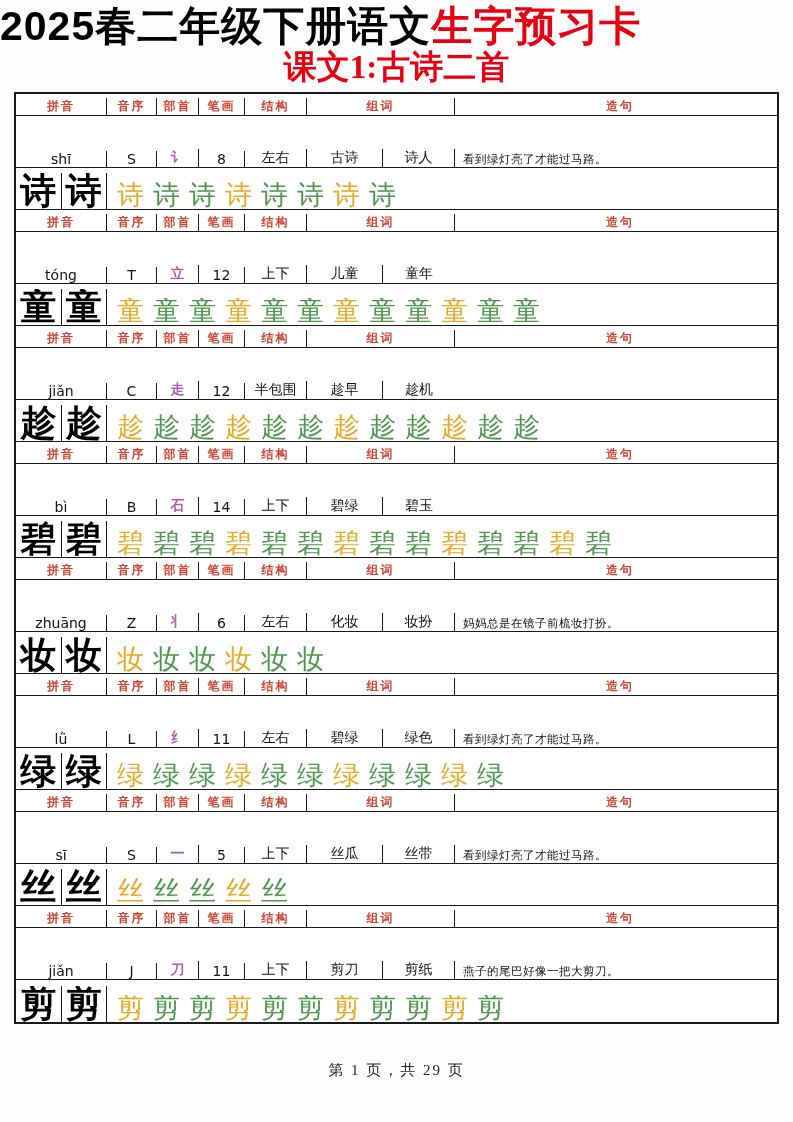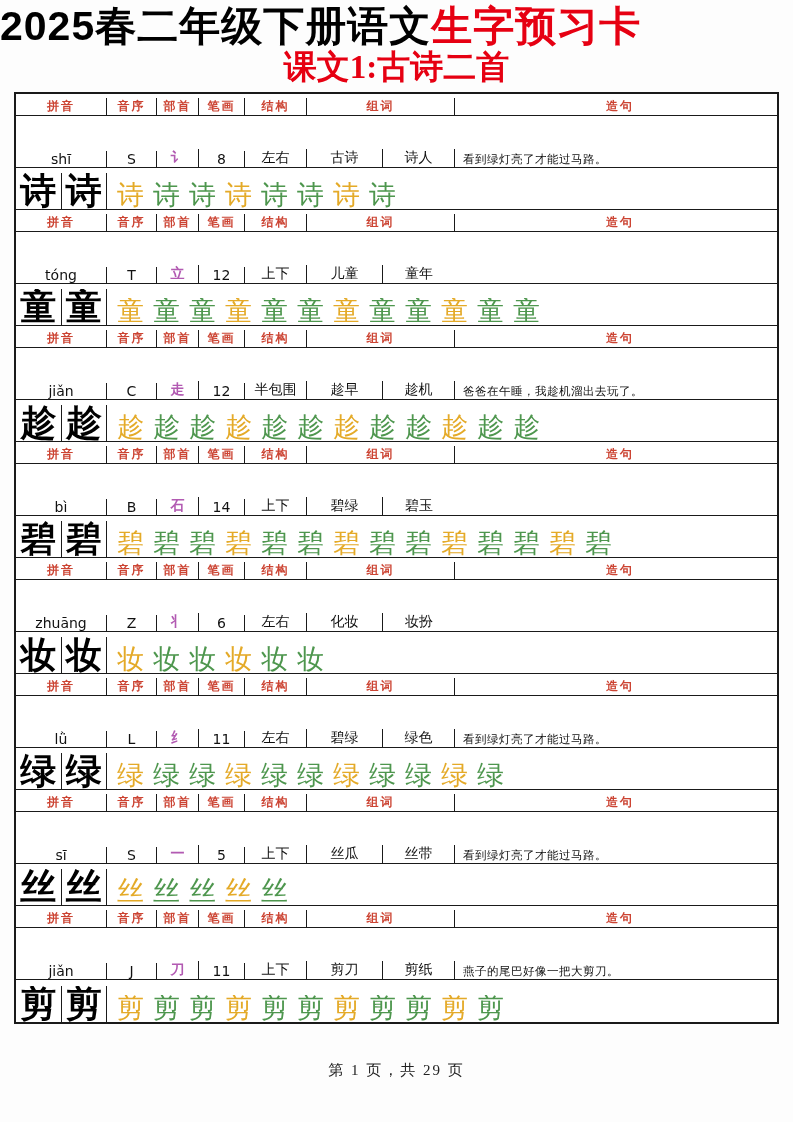--- a/index.html
+++ b/index.html
@@ -206,21 +206,20 @@
       <div class="cell w-zaoju" style="justify-content:center;">造句</div>
     </div>
     <div class="row data-row">
       <div class="cell w-pinyin pinyin-cell">jiǎn</div>
       <div class="cell w-yinxu yinxu-cell">C</div>
       <div class="cell w-bushou bushou-cell">走</div>
       <div class="cell w-bihua bihua-cell">12</div>
       <div class="cell w-jiegou">半包围</div>
       <div class="cell w-zuci">趁早</div>
       <div class="cell w-zuci2">趁机</div>
-      <div class="cell w-zaoju zaoju-cell">爸爸在午睡，我趁机溜出去玩了。</div>
     </div>
     <div class="row char-row">
       <div class="cell bigchar-cell">趁</div>
       <div class="cell bigchar-cell">趁</div>
       <div class="cell strokes-cell">
             <span style="color: rgb(226, 163, 22);">趁</span>
             <span style="color: rgb(63, 142, 63);">趁</span>
             <span style="color: rgb(63, 142, 63);">趁</span>
             <span style="color: rgb(226, 163, 22);">趁</span>
             <span style="color: rgb(63, 142, 63);">趁</span>
@@ -287,20 +286,21 @@
       <div class="cell w-zaoju" style="justify-content:center;">造句</div>
     </div>
     <div class="row data-row">
       <div class="cell w-pinyin pinyin-cell">zhuāng</div>
       <div class="cell w-yinxu yinxu-cell">Z</div>
       <div class="cell w-bushou bushou-cell">丬</div>
       <div class="cell w-bihua bihua-cell">6</div>
       <div class="cell w-jiegou">左右</div>
       <div class="cell w-zuci">化妆</div>
       <div class="cell w-zuci2">妆扮</div>
+      <div class="cell w-zaoju zaoju-cell">妈妈总是在镜子前梳妆打扮。</div>
     </div>
     <div class="row char-row">
       <div class="cell bigchar-cell">妆</div>
       <div class="cell bigchar-cell">妆</div>
       <div class="cell strokes-cell">
             <span style="color: rgb(226, 163, 22);">妆</span>
             <span style="color: rgb(63, 142, 63);">妆</span>
             <span style="color: rgb(63, 142, 63);">妆</span>
             <span style="color: rgb(226, 163, 22);">妆</span>
             <span style="color: rgb(63, 142, 63);">妆</span>

